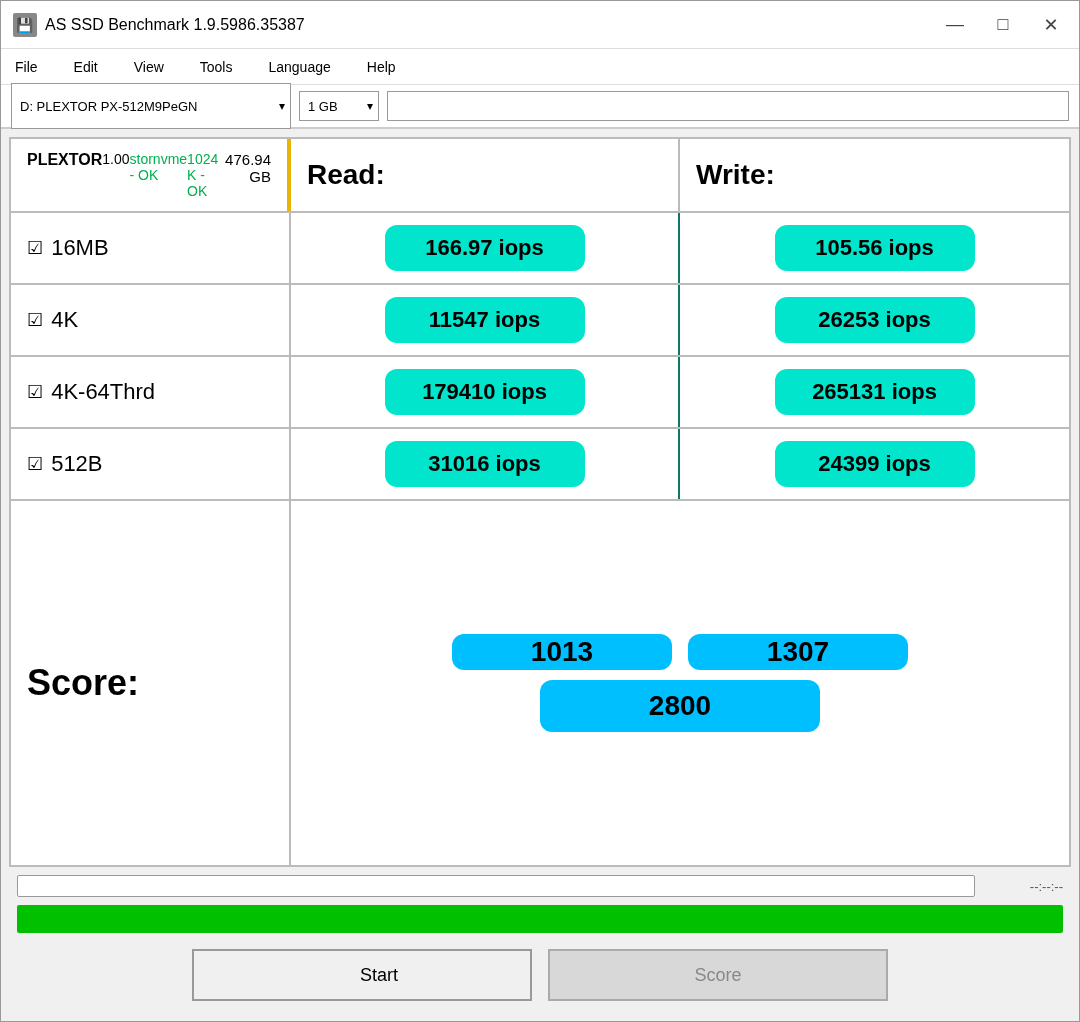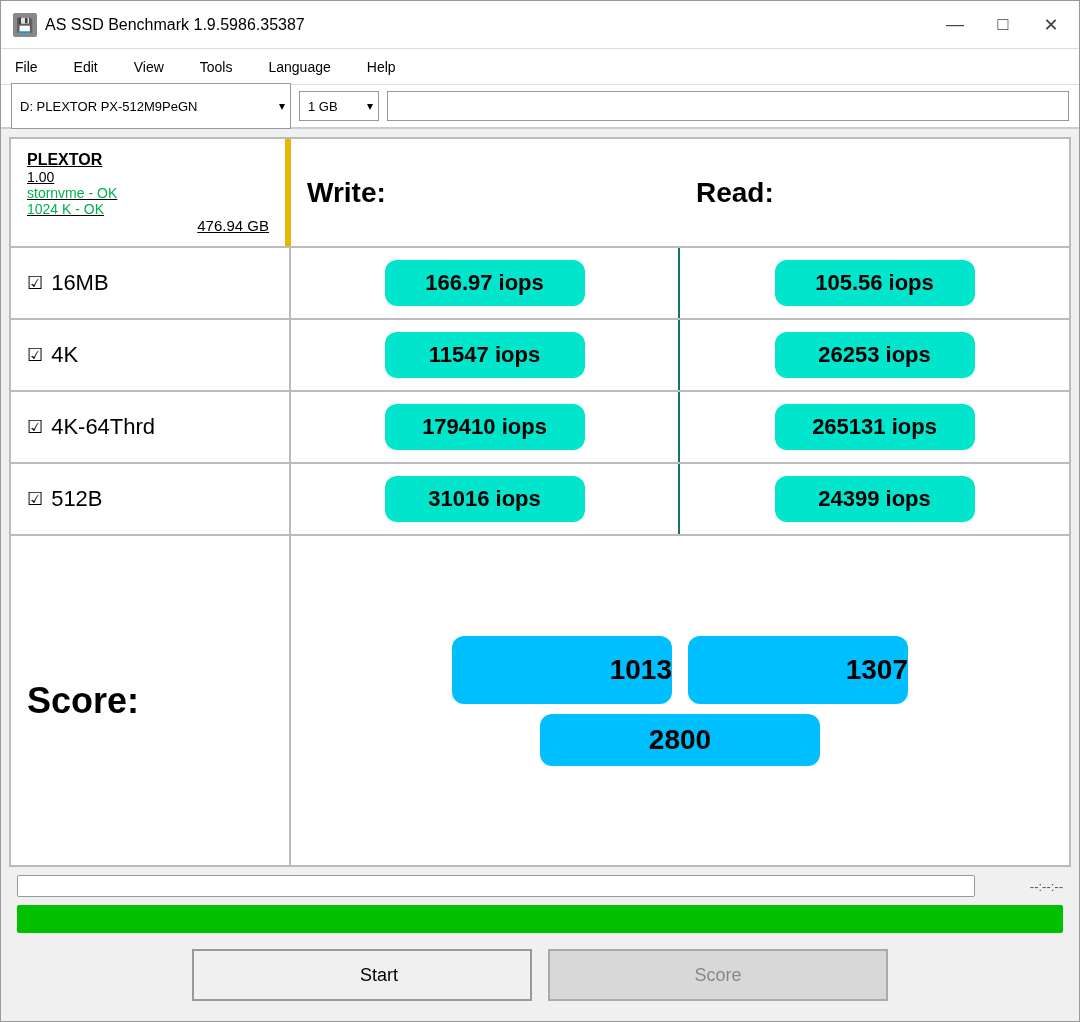--- a/index.html
+++ b/index.html
@@ -177,24 +177,23 @@
       border-right: 2px solid #bbb;
       display: flex;
       align-items: center;
     }
 
     .header-cell:last-child { border-right: none; }
     .header-cell:first-child { font-size: 14px; font-weight: normal; }
 
     .info-cell {
       display: flex;
-      flex-direction: column;
+      flex-direction: row;
       padding: 12px 16px;
-      border-right: 6px solid #eab308;
-      text-decoration: underline;
+      border-right: 4px solid #eab308;
     }
 
     .info-brand {
       font-size: 16px;
       font-weight: bold;
       color: #000;
     }
 
     .info-version {
       font-size: 14px;
@@ -284,25 +283,25 @@
     .score-top {
       display: flex;
       gap: 16px;
       width: 100%;
       justify-content: center;
     }
 
     .score-badge {
       background: #00bfff;
       border-radius: 12px;
-      padding: 18px 0;
+      padding: 2px 0;
       font-size: 28px;
       font-weight: 600;
       color: #000;
-      text-align: right;
+      text-align: center;
       flex: 1;
       max-width: 220px;
     }
 
     .score-total-badge {
       background: #00bfff;
       border-radius: 12px;
       padding: 10px 0;
       font-size: 28px;
       font-weight: 600;
@@ -435,22 +434,22 @@
     <div class="benchmark-table">
 
       <div class="table-top">
         <div class="info-cell">
           <span class="info-brand">PLEXTOR</span>
           <span class="info-version">1.00</span>
           <span class="info-driver">stornvme - OK</span>
           <span class="info-driver">1024 K - OK</span>
           <span class="info-size">476.94 GB</span>
         </div>
+        <div class="header-cell">Read:</div>
         <div class="header-cell" style="border-right:none;">Write:</div>
-        <div class="header-cell">Read:</div>
       </div>
 
       <div class="table-row">
         <div class="row-label">
           <span class="checkbox-icon">☑</span>
           <span>16MB</span>
         </div>
         <div class="row-value-cell">
           <div class="iops-badge">166.97 iops</div>
         </div>

